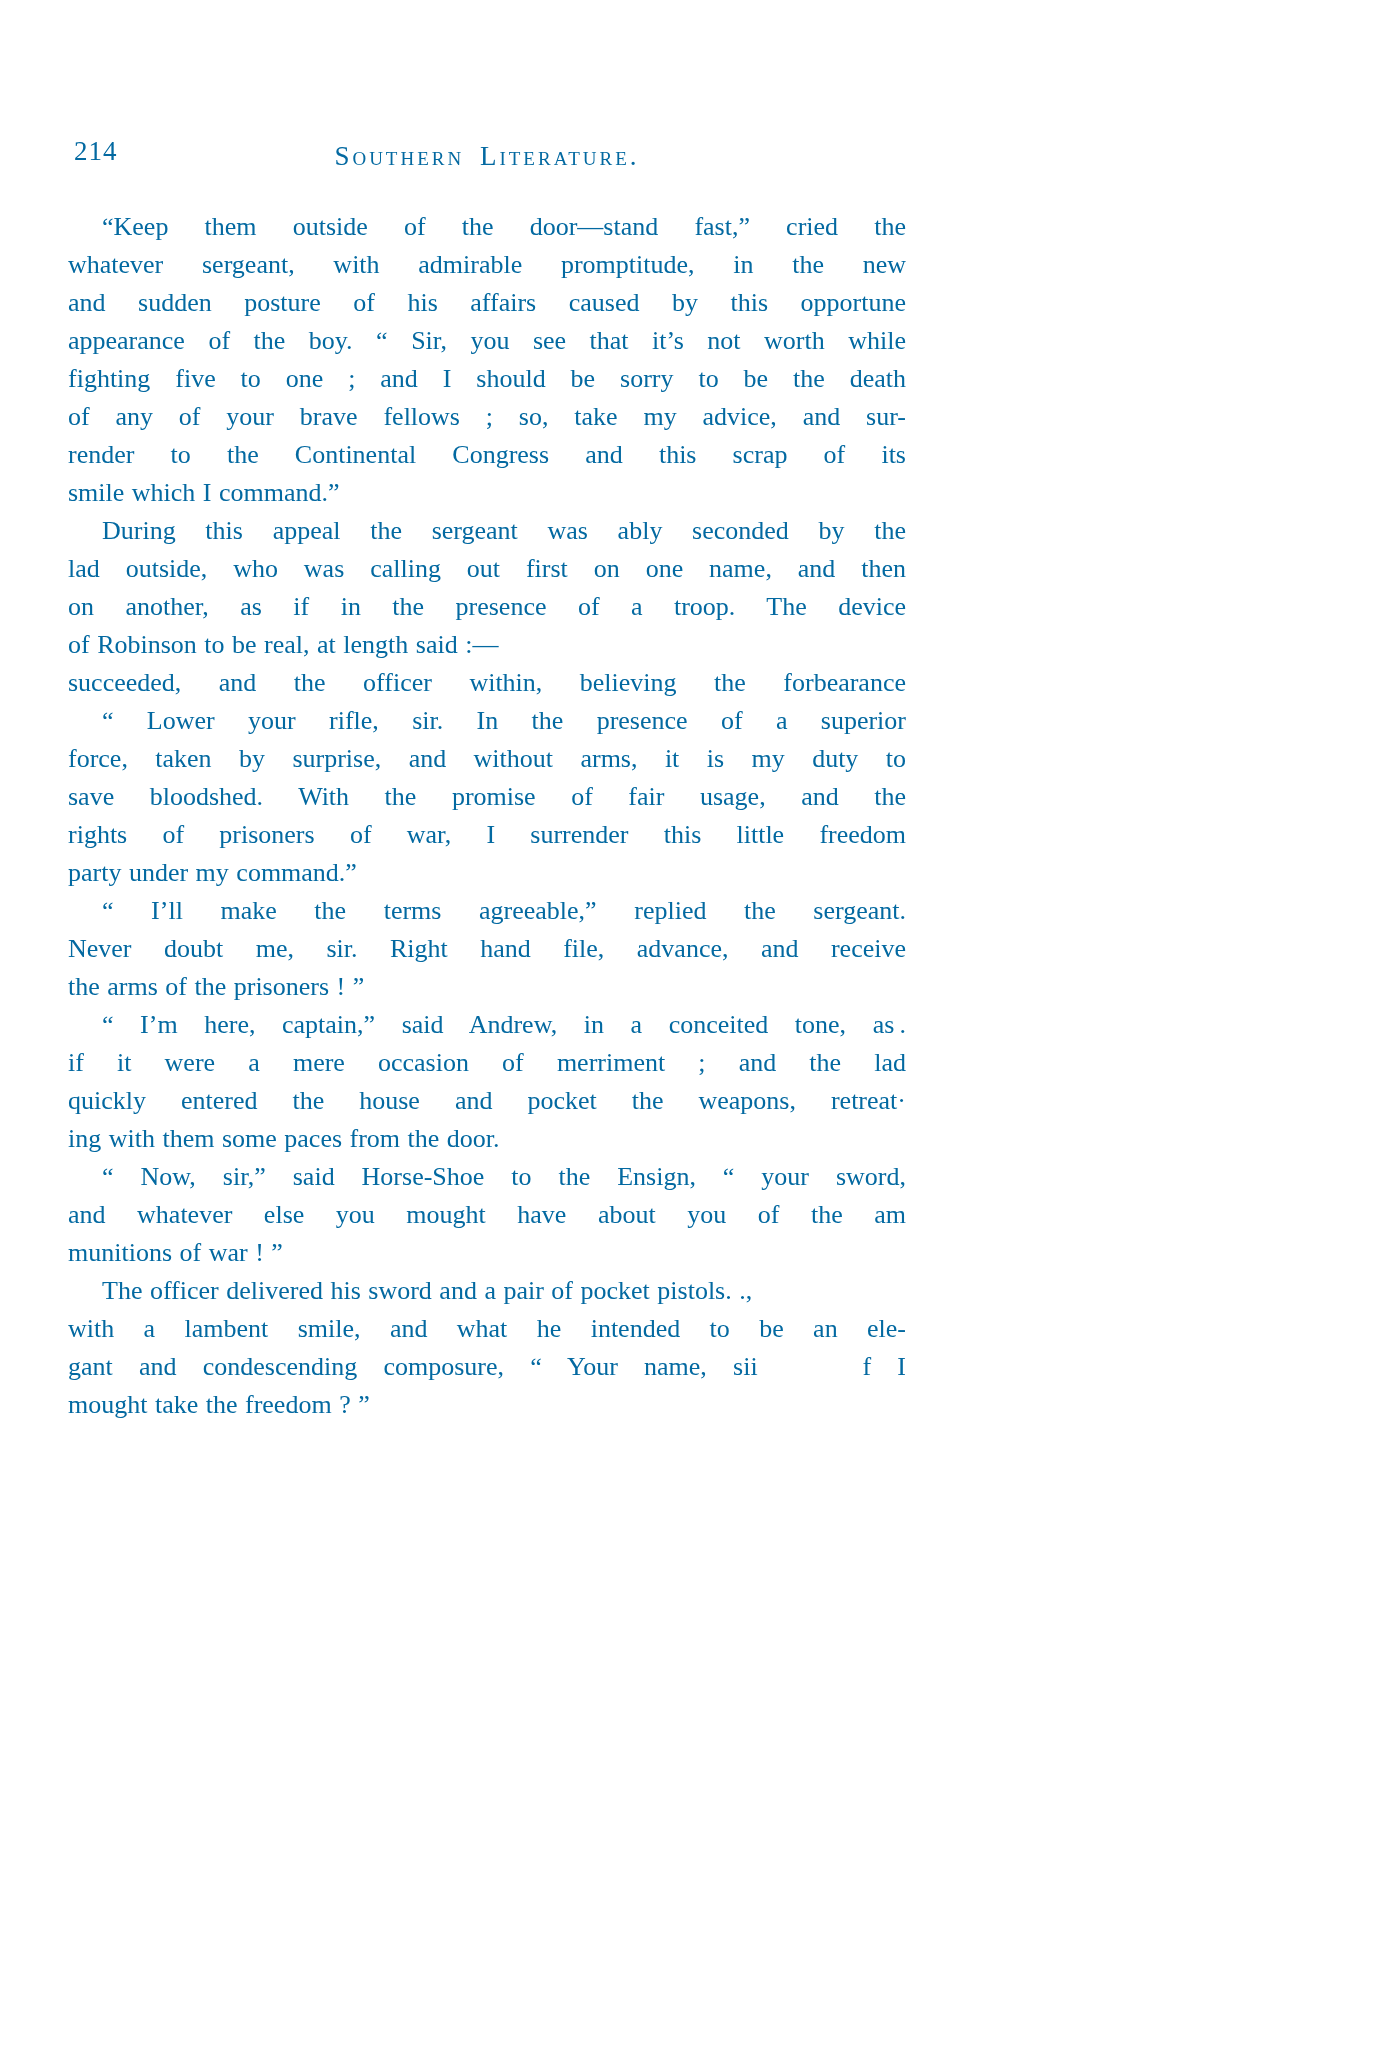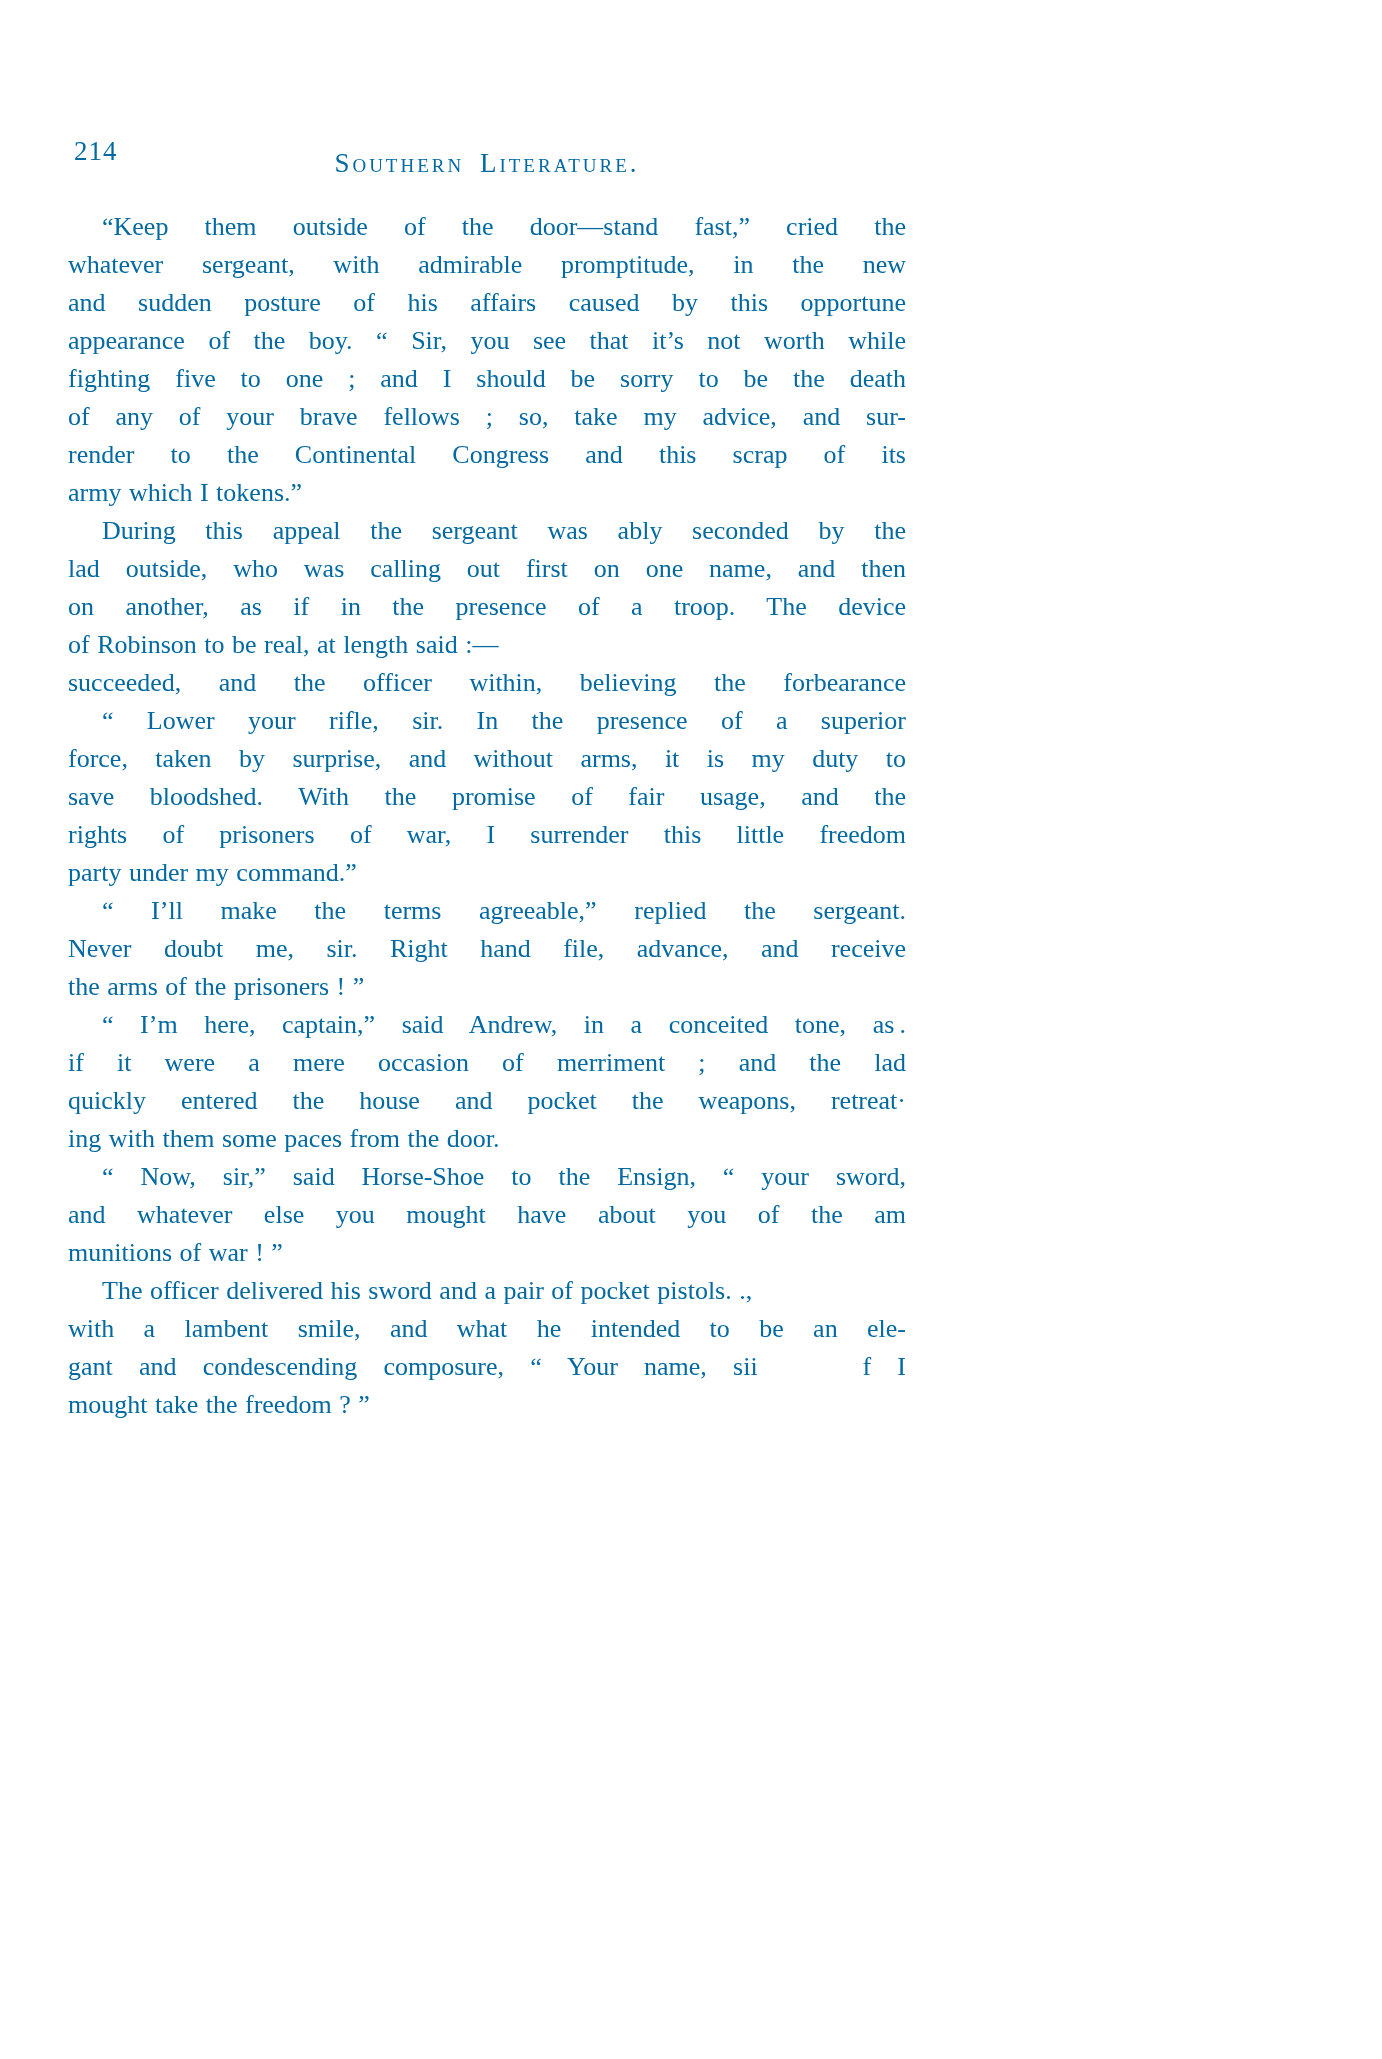--- a/index.html
+++ b/index.html
@@ -35,21 +35,21 @@
     position: absolute;
     left: 6px;
     top: 0;
     font-size: 27px;
     letter-spacing: 1px;
   }
   .running-title {
     position: absolute;
     left: 0;
     right: 0;
-    top: 12px;
+    top: 5px;
     text-align: center;
     font-variant: small-caps;
     font-size: 27px;
     letter-spacing: 3px;
     word-spacing: 6px;
   }
   .body-text {
     width: 838px;
   }
   .paragraph {
@@ -80,21 +80,21 @@
     </div>
     <div class="body-text">
         <div class="paragraph">
           <div class="line first">“Keep them outside of the door—stand fast,” cried the</div>
           <div class="line">whatever sergeant, with admirable promptitude, in the new</div>
           <div class="line">and sudden posture of his affairs caused by this opportune</div>
           <div class="line">appearance of the boy.  “ Sir, you see that it’s not worth while</div>
           <div class="line">fighting five to one ;  and I should be sorry to be the death</div>
           <div class="line">of any of your brave fellows ;  so, take my advice, and sur-</div>
           <div class="line">render to the Continental Congress and this scrap of its</div>
-          <div class="line last">army which I tokens.”</div>
+          <div class="line last">smile which I command.”</div>
         </div>
         <div class="paragraph">
           <div class="line first">During this appeal the sergeant was ably seconded by the</div>
           <div class="line">lad outside, who was calling out first on one name, and then</div>
           <div class="line">on another, as if in the presence of a troop.   The device</div>
           <div class="line last">of Robinson to be real, at length said :—</div>
           <div class="line">succeeded, and the officer within, believing the forbearance</div>
         </div>
         <div class="paragraph">
           <div class="line first">“ Lower your rifle, sir.   In the presence of a superior</div>

